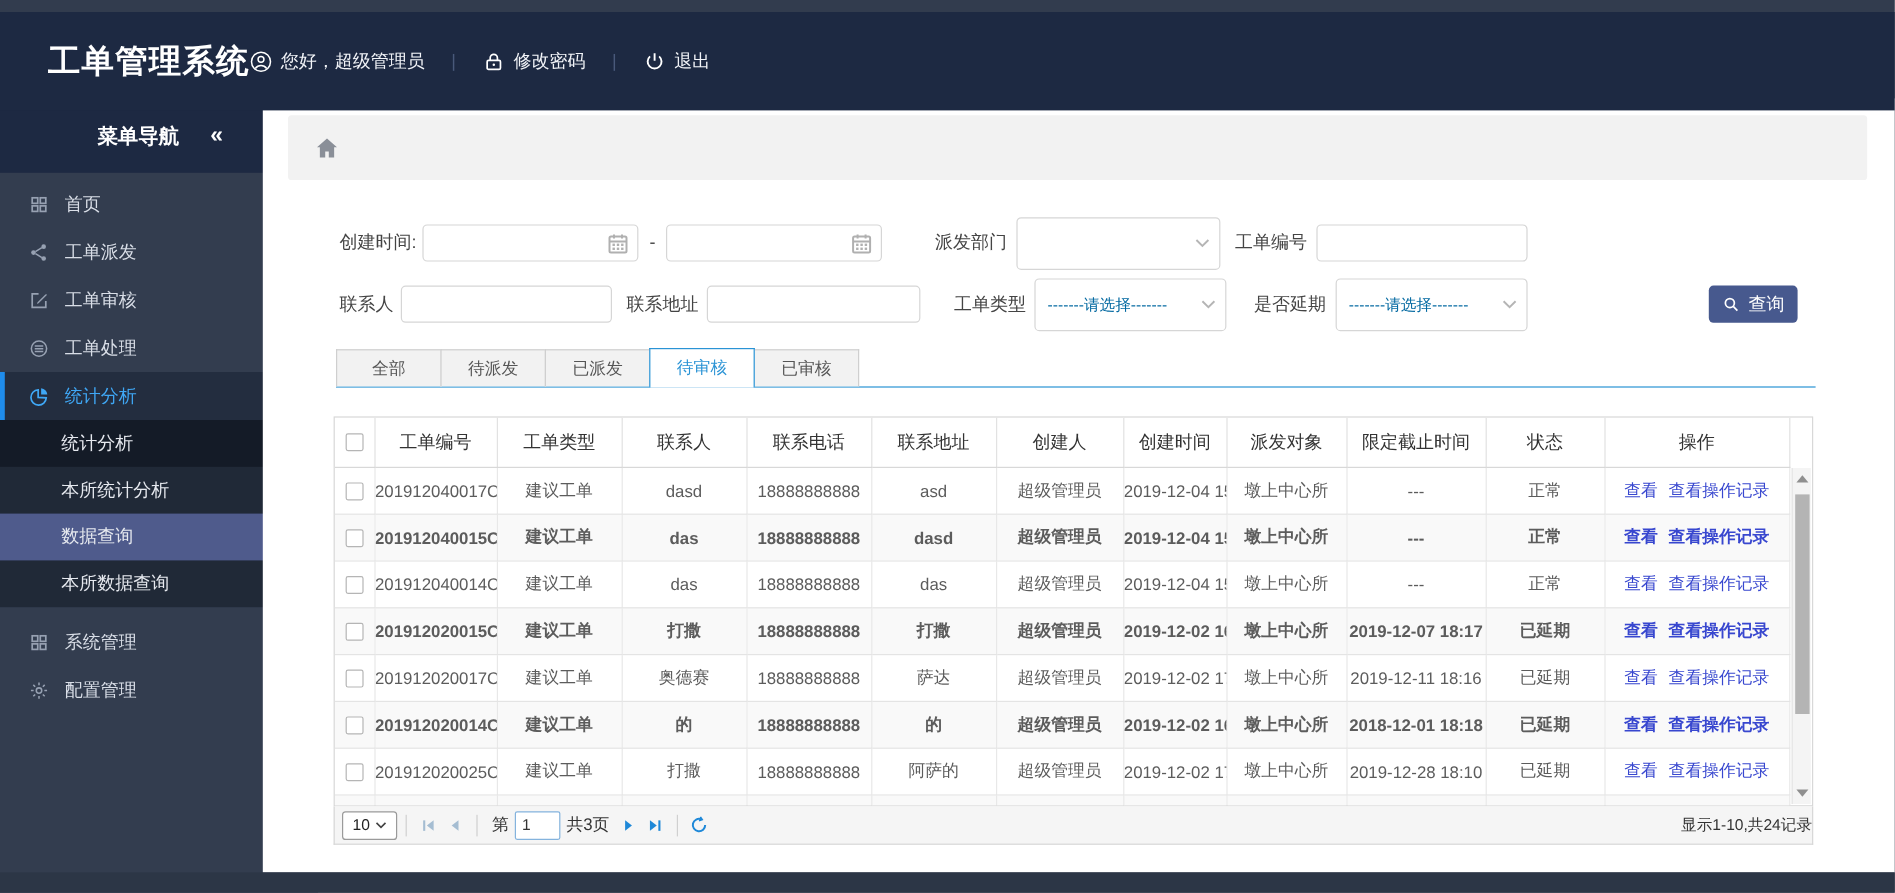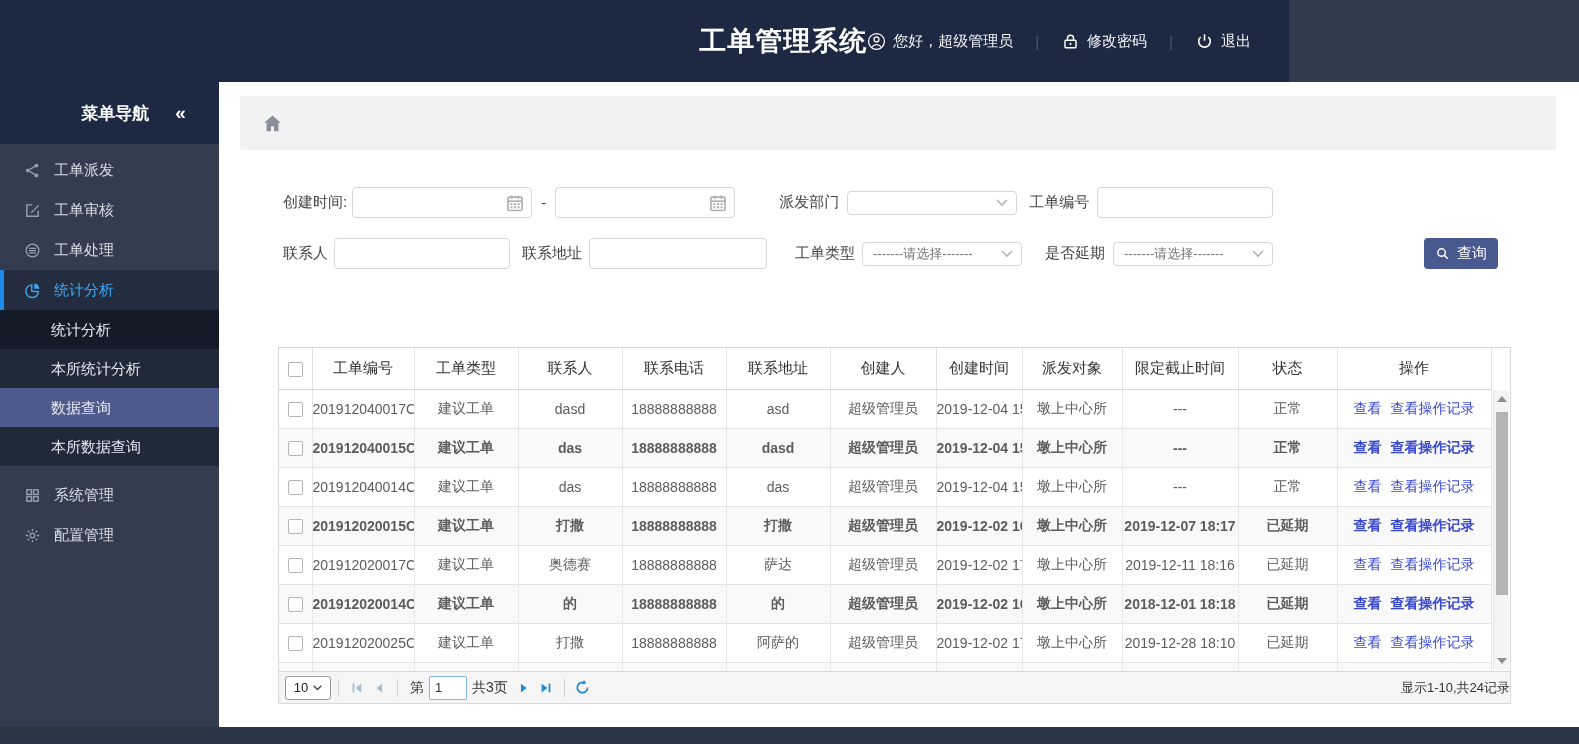--- a/index.html
+++ b/index.html
@@ -1,20 +1,20 @@
 <!DOCTYPE html>
 <html><head>
 <meta charset="utf-8">
 <style>
   * { margin:0; padding:0; box-sizing:border-box; }
   html,body { width:1579px; height:744px; overflow:hidden; }
   body { font-family:"Liberation Sans","DejaVu Sans",sans-serif; background:#323c4e; position:relative; }
 
   
-  .topbar { position:absolute; left:0; top:0; width:1289px; height:82px; background:#1d2942; display:flex; align-items:center; justify-content:flex-end; z-index:5; }
+  .topbar { position:absolute; left:0; top:10px; width:1579px; height:82px; background:#1d2942; display:flex; align-items:center; justify-content:flex-start; z-index:5; }
   .app-title { color:#fff; font-size:27px; font-weight:bold; margin-left:40px; letter-spacing:1px; }
   .user-area { display:flex; align-items:center; color:#f2f4f8; font-size:15px; margin-right:38px; gap:14px; }
   .u-item { display:flex; align-items:center; gap:7px; cursor:pointer; }
   .u-item svg { width:19px; height:19px; }
   .u-sep { color:#49597a; font-size:15px; padding:0 8px; }
 
   
   .sidebar { position:absolute; left:0; top:82px; width:265px; bottom:0; background:#333d4f; }
   .side-head { height:62px; background:#1d2942; color:#fff; font-size:17px; font-weight:bold; display:flex; align-items:center; justify-content:center; gap:26px; }
   .side-head .collapse { font-size:19px; font-weight:bold; cursor:pointer; letter-spacing:-2px; }
@@ -37,21 +37,21 @@
   .breadcrumb svg { width:21px; height:21px; cursor:pointer; }
 
   
   .f-row { position:absolute; left:64px; display:flex; align-items:center; height:31px; }
   .f-row1 { top:105px; }
   .f-row2 { top:156px; }
   .f-label { font-size:15px; color:#444; white-space:nowrap; }
   .inp { height:31px; border:1px solid #d6d6d6; border-radius:4px; background:#fff; position:relative; }
   .inp input { width:100%; height:100%; border:none; outline:none; background:transparent; padding:0 30px 0 8px; font-size:14px; color:#555; border-radius:4px; }
   .inp .cal { position:absolute; right:6px; top:5px; width:20px; height:20px; }
-  .sel { height:24px; border:1px solid #d6d6d6; border-radius:4px; background:#fff; display:flex; align-items:center; justify-content:space-between; padding:0 8px 0 10px; font-size:13px; color:#737373; cursor:pointer; }
+  .sel { height:44px; border:1px solid #d6d6d6; border-radius:4px; background:#fff; display:flex; align-items:center; justify-content:space-between; padding:0 8px 0 10px; font-size:13px; color:#0369a1; cursor:pointer; }
   .sel .chev { width:12px; height:8px; display:inline-flex; }
   .btn-search { position:absolute; left:1205px; top:156px; width:74px; height:31px; background:#47598e; color:#fff; border:none; border-radius:4px; font-size:15px; display:flex; align-items:center; justify-content:center; gap:7px; cursor:pointer; }
   .btn-search svg { width:15px; height:15px; }
 
   
   .tabs { position:absolute; left:61px; top:208px; width:1233px; display:flex; align-items:flex-end; border-bottom:1px solid #2a93d5; height:33px; }
   .tab { width:88px; height:31px; line-height:30px; text-align:center; font-size:14px; color:#555; background:#f2f2f2; border:1px solid #cfcfcf; border-bottom:none; margin-right:-1px; cursor:pointer; }
   .tab.active { background:#fff; color:#2a93d5; border:1px solid #2a93d5; border-bottom:none; height:33px; margin-bottom:-1px; position:relative; z-index:2; }
 
   
@@ -120,20 +120,36 @@
     </span>
   </div>
 </header>
 
 <aside class="sidebar">
   <div class="side-head">
     <span>菜单导航</span>
     <span class="collapse">«</span>
   </div>
   <nav class="menu" id="menu">
+      <div class="menu-item">
+        <span class="mi-icon">
+          <svg viewBox="0 0 24 24" fill="none" stroke="currentColor" stroke-width="2">
+            <rect x="4" y="4" width="6.5" height="6.5"></rect>
+            <rect x="13.5" y="4" width="6.5" height="6.5"></rect>
+            <rect x="4" y="13.5" width="6.5" height="6.5"></rect>
+            <rect x="13.5" y="13.5" width="6.5" height="6.5"></rect>
+          </svg>
+        </span>
+        <span class="mi-label">首页</span>
+        <span class="mi-chevron">
+          <svg viewBox="0 0 14 9" fill="none" stroke="currentColor" stroke-width="1.7">
+            <path d="M1 1.5l6 6 6-6"></path>
+          </svg>
+        </span>
+      </div>
       <div class="menu-item">
         <span class="mi-icon">
           <svg viewBox="0 0 24 24" fill="currentColor">
             <circle cx="5.5" cy="12" r="2.7"></circle>
             <circle cx="17.5" cy="5" r="2.7"></circle>
             <circle cx="17.5" cy="19" r="2.7"></circle>
             <path d="M7.8 10.8l7.6-4.6M7.8 13.2l7.6 4.6" stroke="currentColor" stroke-width="1.8" fill="none"></path>
           </svg>
         </span>
         <span class="mi-label">工单派发</span>
@@ -307,20 +323,27 @@
   </div>
 
   <button class="btn-search">
     <svg viewBox="0 0 24 24" fill="none" stroke="#fff" stroke-width="2.3">
         <circle cx="10.5" cy="10.5" r="6"></circle>
         <line x1="15" y1="15" x2="20.5" y2="20.5"></line>
       </svg>
     <span>查询</span>
   </button>
 
+  <div class="tabs" id="tabs">
+      <div class="tab">全部</div>
+      <div class="tab">待派发</div>
+      <div class="tab">已派发</div>
+      <div class="tab active">待审核</div>
+      <div class="tab">已审核</div>
+    </div>
 
   <div class="tbl-viewport">
     <table class="grid">
       <colgroup>
         <col style="width:33px">
           <col style="width:102px">
           <col style="width:104px">
           <col style="width:104px">
         <col style="width:104px">
           <col style="width:104px">

